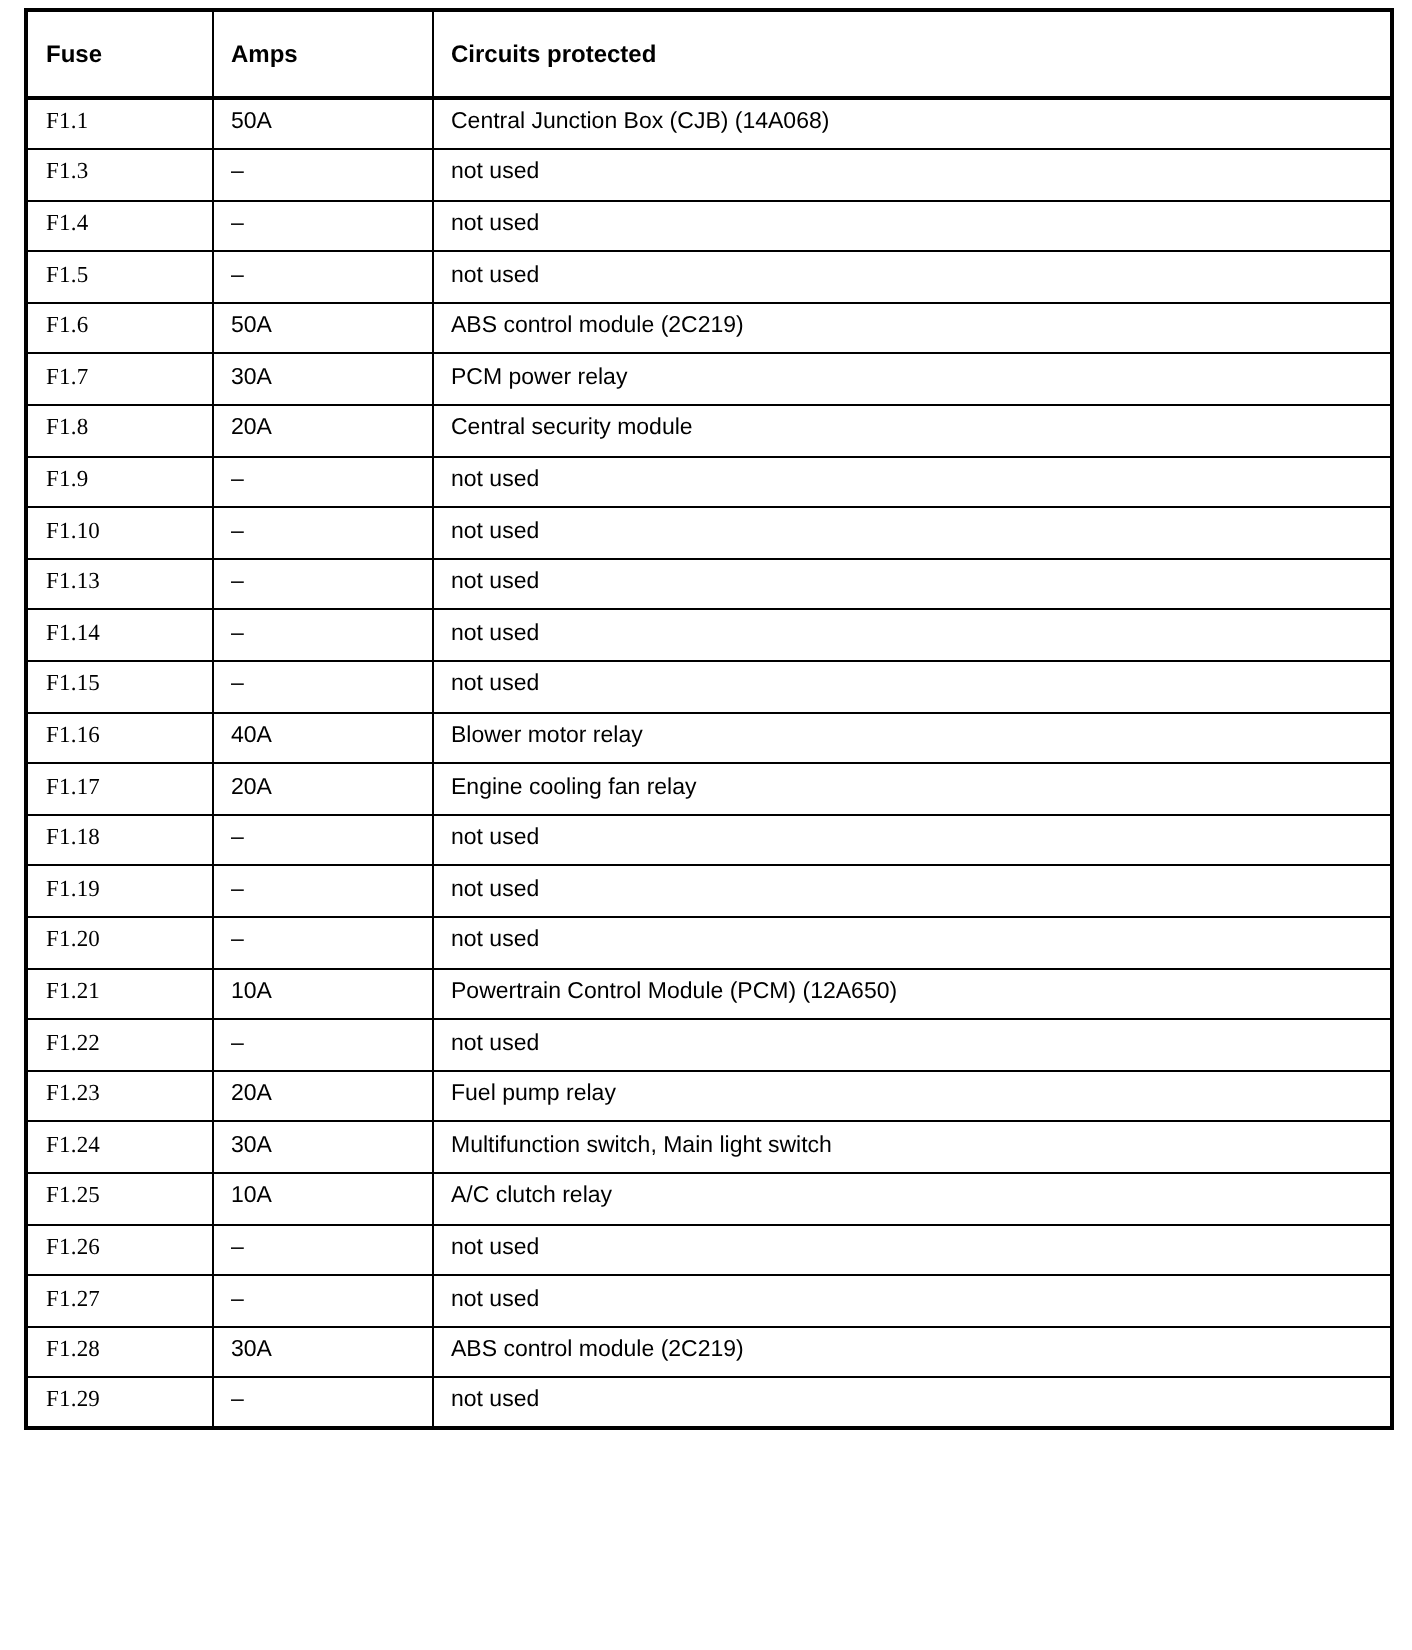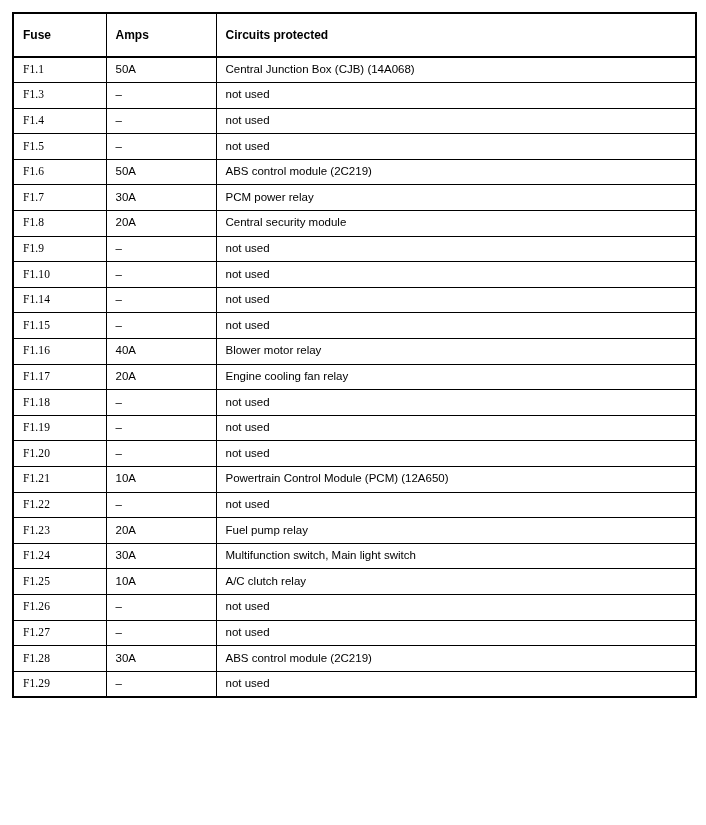--- a/index.html
+++ b/index.html
@@ -12,21 +12,21 @@
     height: 825px;
     font-family: "Liberation Sans", sans-serif;
     color: #000000;
     overflow: hidden;
   }
   .page {
     position: relative;
     width: 706px;
     height: 825px;
     box-sizing: border-box;
-    padding: 12px 10px 0 12px;
+    padding: 4px 10px 0 12px;
   }
   table.fuse-table {
     border-collapse: collapse;
     width: 683px;
     table-layout: fixed;
     border: 2px solid #000;
   }
   table.fuse-table col.c-fuse { width: 93px; }
   table.fuse-table col.c-amps { width: 110px; }
   table.fuse-table col.c-circ { width: 480px; }
@@ -115,20 +115,25 @@
           <td class="cell-fuse">F1.9</td>
           <td class="cell-amps">–</td>
           <td class="cell-circuit">not used</td>
         </tr>
         <tr>
           <td class="cell-fuse">F1.10</td>
           <td class="cell-amps">–</td>
           <td class="cell-circuit">not used</td>
         </tr>
         <tr>
+          <td class="cell-fuse">F1.13</td>
+          <td class="cell-amps">–</td>
+          <td class="cell-circuit">not used</td>
+        </tr>
+        <tr>
           <td class="cell-fuse">F1.14</td>
           <td class="cell-amps">–</td>
           <td class="cell-circuit">not used</td>
         </tr>
         <tr>
           <td class="cell-fuse">F1.15</td>
           <td class="cell-amps">–</td>
           <td class="cell-circuit">not used</td>
         </tr>
         <tr>

